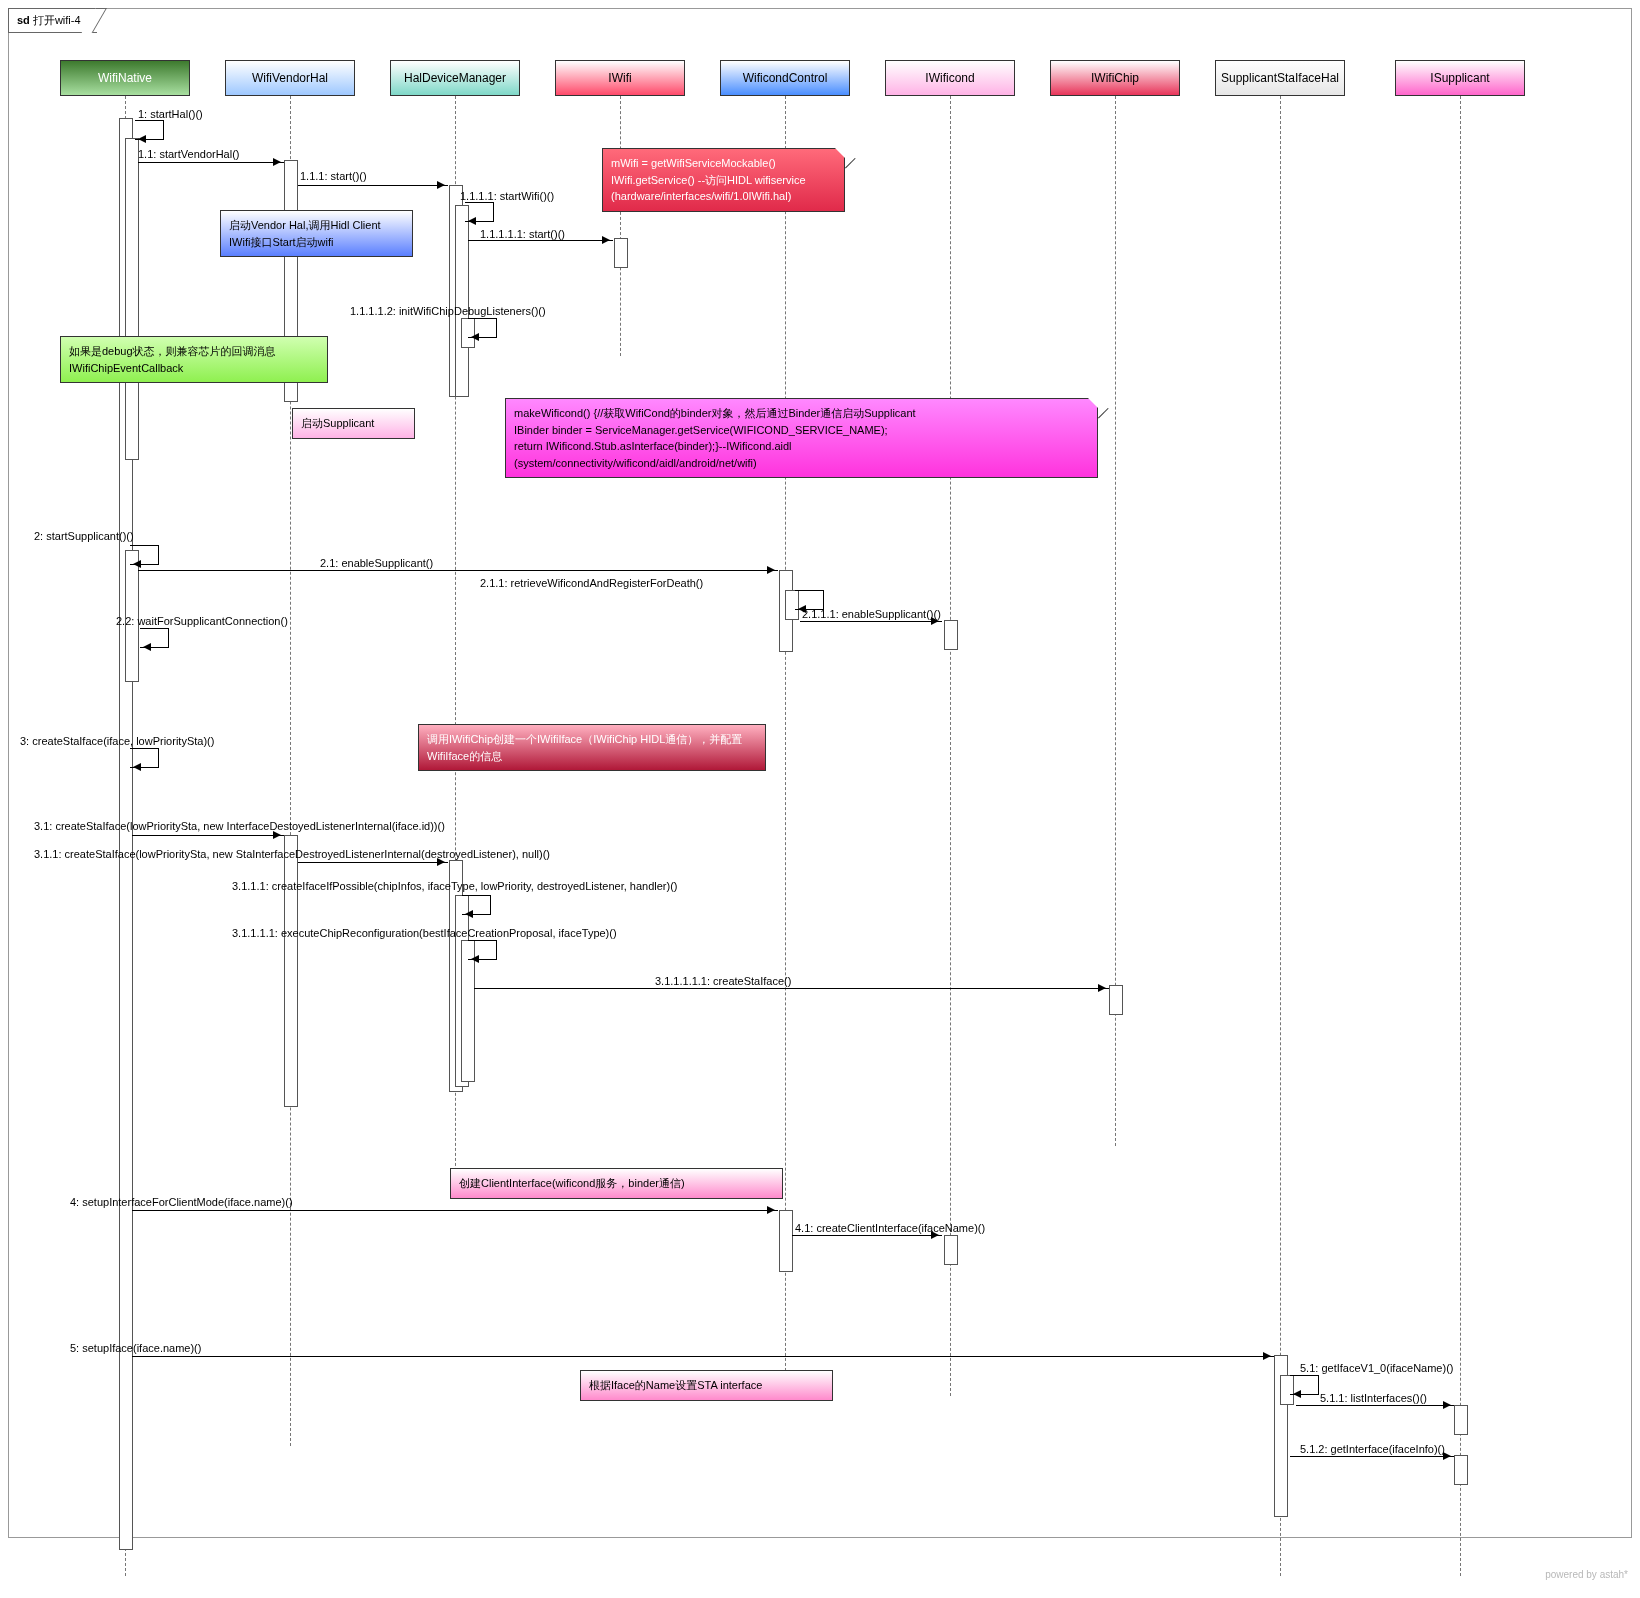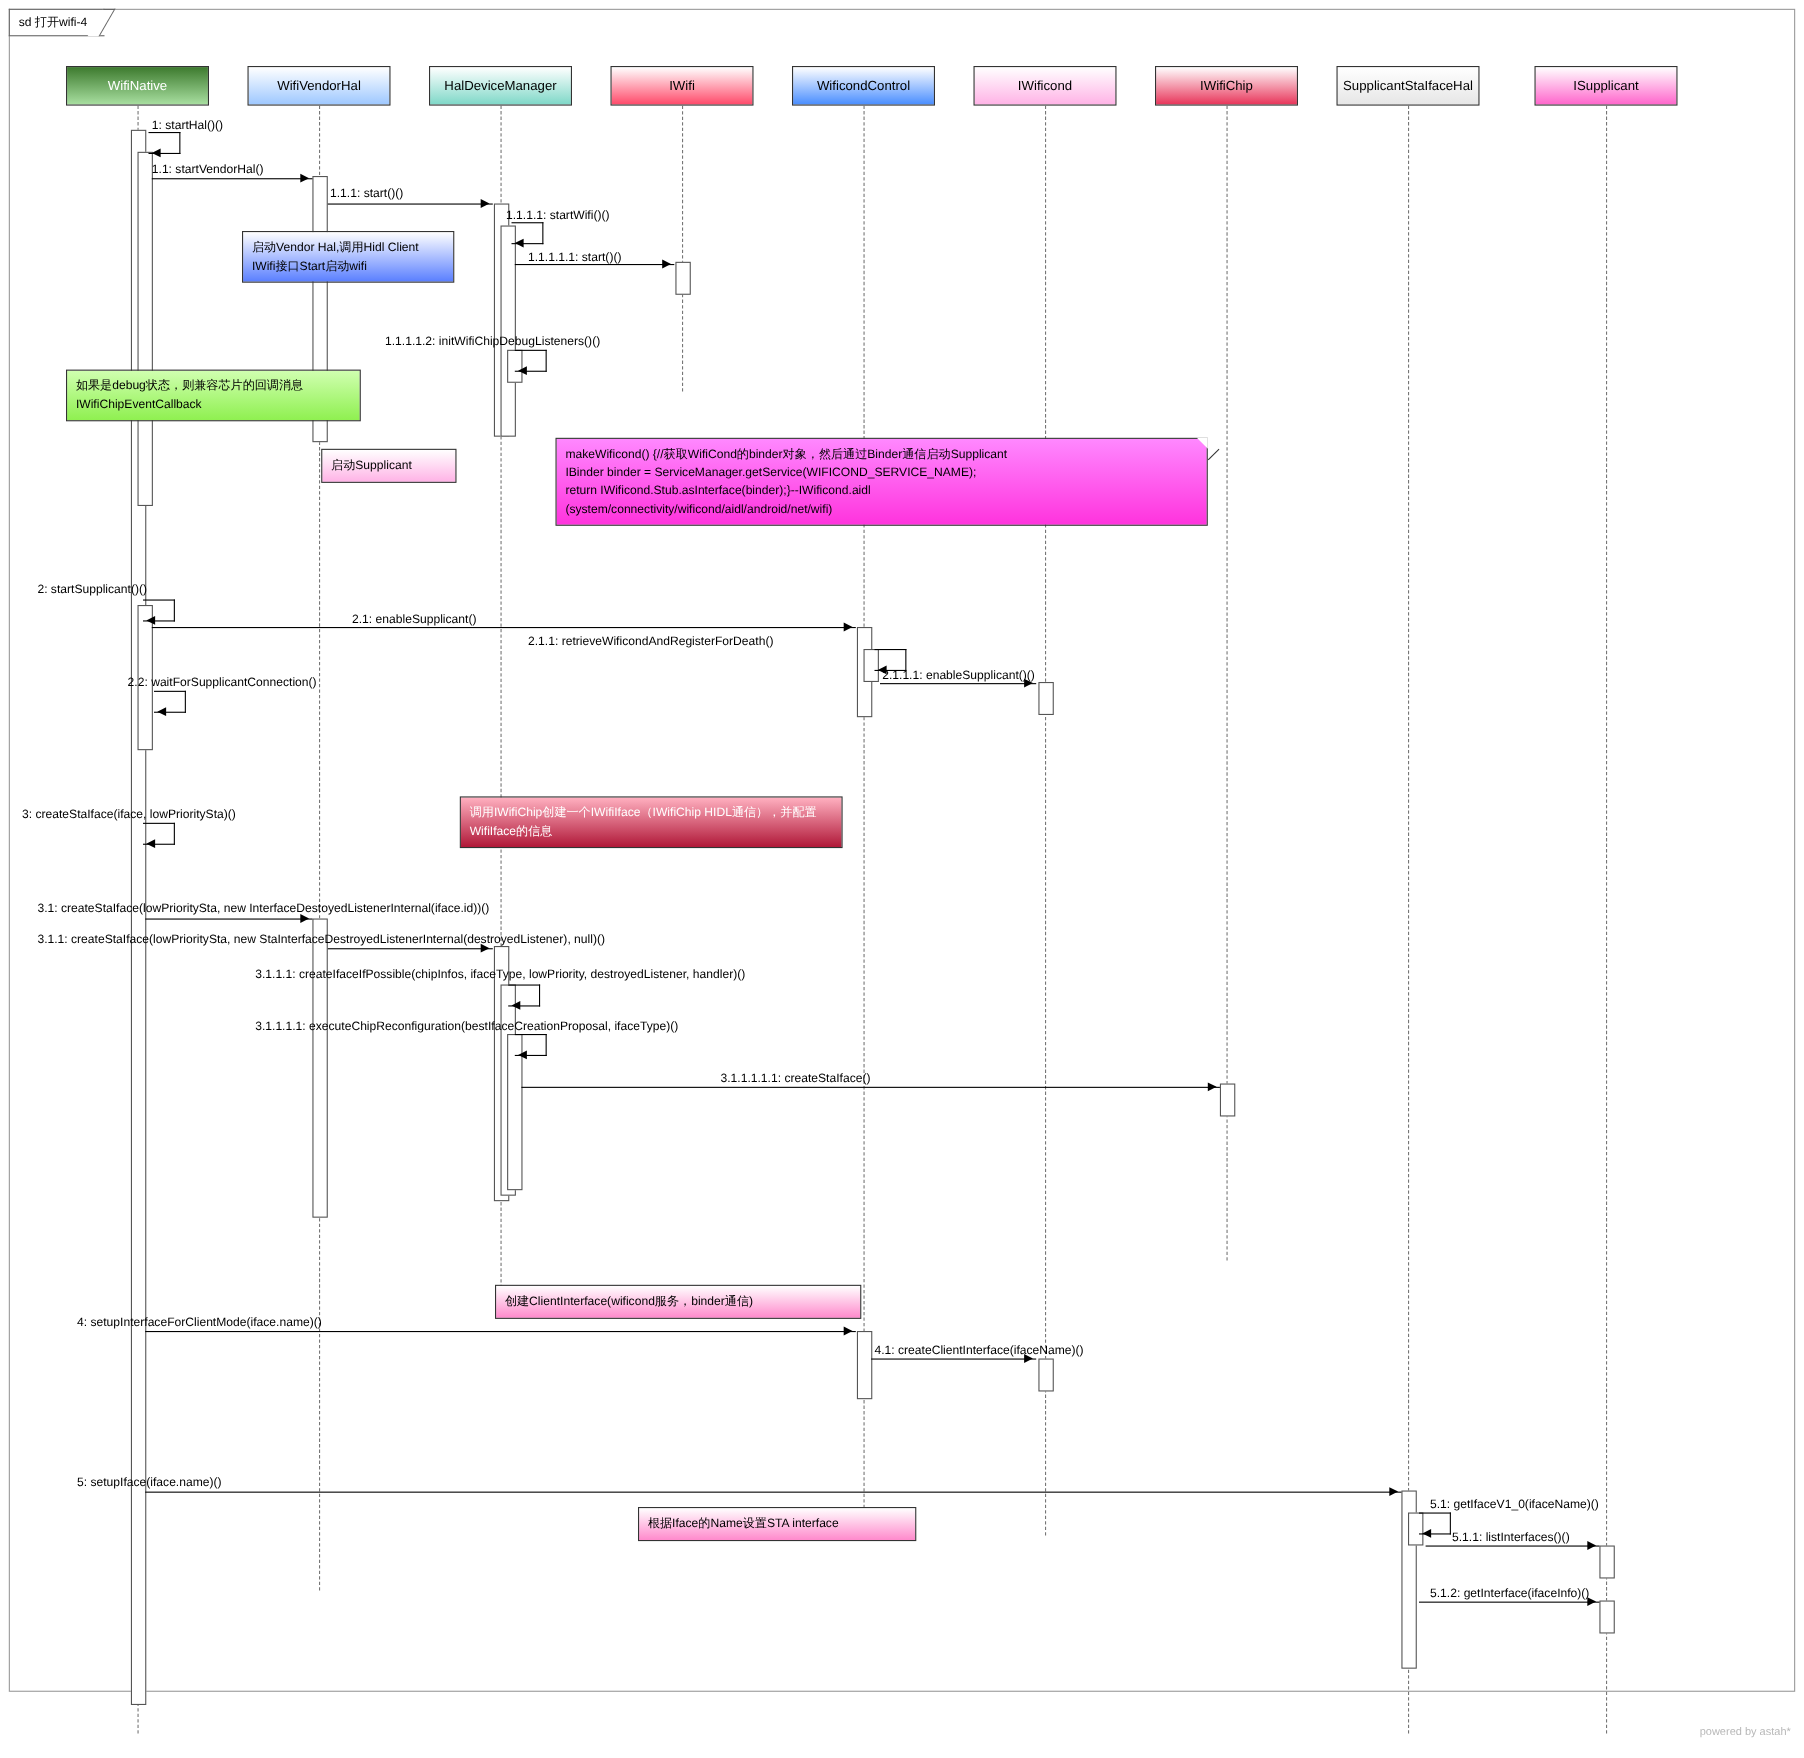--- a/index.html
+++ b/index.html
@@ -1,19 +1,19 @@
 <!DOCTYPE html>
 <html><head>
 <meta charset="utf-8">
 <style>
 body{margin:0;font-family:Arial,sans-serif;font-size:11px;background:#fff;color:#000}
 .canvas{position:relative;width:1640px;height:1598px;transform-origin:top left}
 .frame{position:absolute;left:8px;top:8px;right:8px;bottom:60px;border:1px solid #999}
 .tag{position:absolute;left:8px;top:8px;border:1px solid #666;border-right:none;padding:4px 16px 4px 8px;background:#fff;font-weight:normal}
-.tag b{font-weight:normal}
+.tag b{font-weight:bold}
 .tag:after{content:'';position:absolute;right:-10px;top:-1px;bottom:-1px;width:10px;border-top:1px solid #666;border-right:1px solid #666;transform:skewX(-30deg);transform-origin:top left;background:#fff}
 .lifeline{position:absolute;top:60px;width:130px;text-align:left}
 .lifebox{border:1px solid #333;padding:8px 4px;font-size:12px;min-height:18px;display:flex;align-items:center;justify-content:center}
 .lifeline .dash{position:absolute;left:50%;top:36px;width:0;border-left:1px dashed #767676;height:1480px}
 .act{position:absolute;width:12px;background:#fff;border:1px solid #555;left:50%;margin-left:-6px}
 .msg{position:absolute;font-size:11px;white-space:nowrap}
 .arrow{position:absolute;height:1px;background:#000}
 .arrow:after{content:'';position:absolute;right:-1px;top:-4px;border:4px solid transparent;border-left:8px solid #000}
 .note{position:absolute;border:1px solid #333;padding:6px 8px;font-size:11px;line-height:1.5}
 .note.tr:before{content:'';position:absolute;right:-1px;top:-1px;width:0;height:0;border-top:10px solid #fff;border-left:10px solid transparent}
@@ -172,20 +172,23 @@
   <div class="msg" style="left:1300px;top:1362px">5.1: getIfaceV1_0(ifaceName)()</div>
   <div class="self" style="left:1290px;top:1375px"></div>
 
   <div class="msg" style="left:1320px;top:1392px">5.1.1: listInterfaces()()</div>
   <div class="arrow" style="left:1296px;top:1405px;width:158px"></div>
 
   <div class="msg" style="left:1300px;top:1443px">5.1.2: getInterface(ifaceInfo)()</div>
   <div class="arrow" style="left:1290px;top:1456px;width:164px"></div>
 
   <div class="note n-blue" style="left:220px;top:210px;width:175px">启动Vendor Hal,调用Hidl Client IWifi接口Start启动wifi</div>
+  <div class="note n-red tr" style="left:602px;top:148px;width:225px;white-space:pre-line">mWifi = getWifiServiceMockable()
+IWifi.getService() --访问HIDL wifiservice
+(hardware/interfaces/wifi/1.0IWifi.hal)</div>
   <div class="note n-green" style="left:60px;top:336px;width:250px">如果是debug状态，则兼容芯片的回调消息IWifiChipEventCallback</div>
   <div class="note n-pink2" style="left:292px;top:408px;width:105px">启动Supplicant</div>
   <div class="note n-dkred" style="left:418px;top:724px;width:330px">调用IWifiChip创建一个IWifiIface（IWifiChip HIDL通信），并配置WifiIface的信息</div>
   <div class="note n-mag tr" style="left:505px;top:398px;width:575px;white-space:pre-line">makeWificond() {//获取WifiCond的binder对象，然后通过Binder通信启动Supplicant
 IBinder binder = ServiceManager.getService(WIFICOND_SERVICE_NAME);
     return IWificond.Stub.asInterface(binder);}--IWificond.aidl
 (system/connectivity/wificond/aidl/android/net/wifi)</div>
   <div class="note n-pink" style="left:450px;top:1168px;width:315px">创建ClientInterface(wificond服务，binder通信)</div>
   <div class="note n-pink" style="left:580px;top:1370px;width:235px">根据Iface的Name设置STA interface</div>
 

